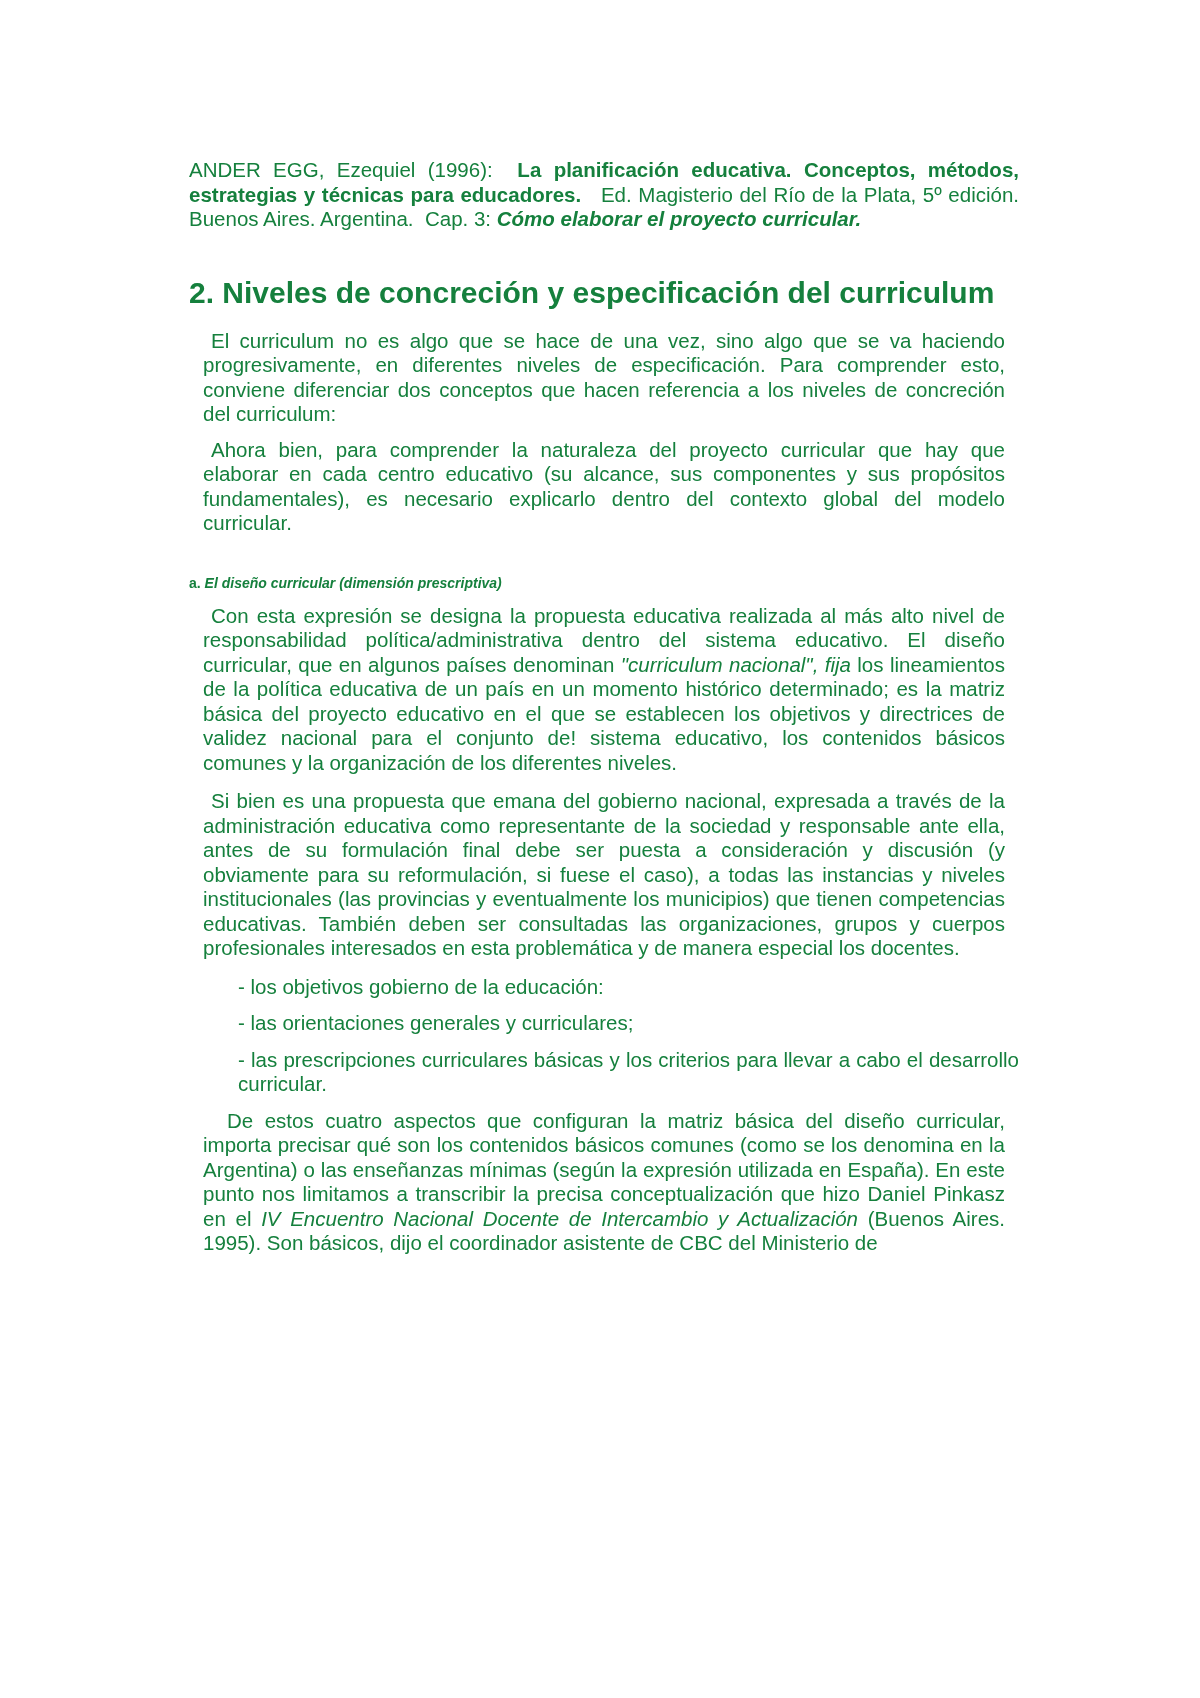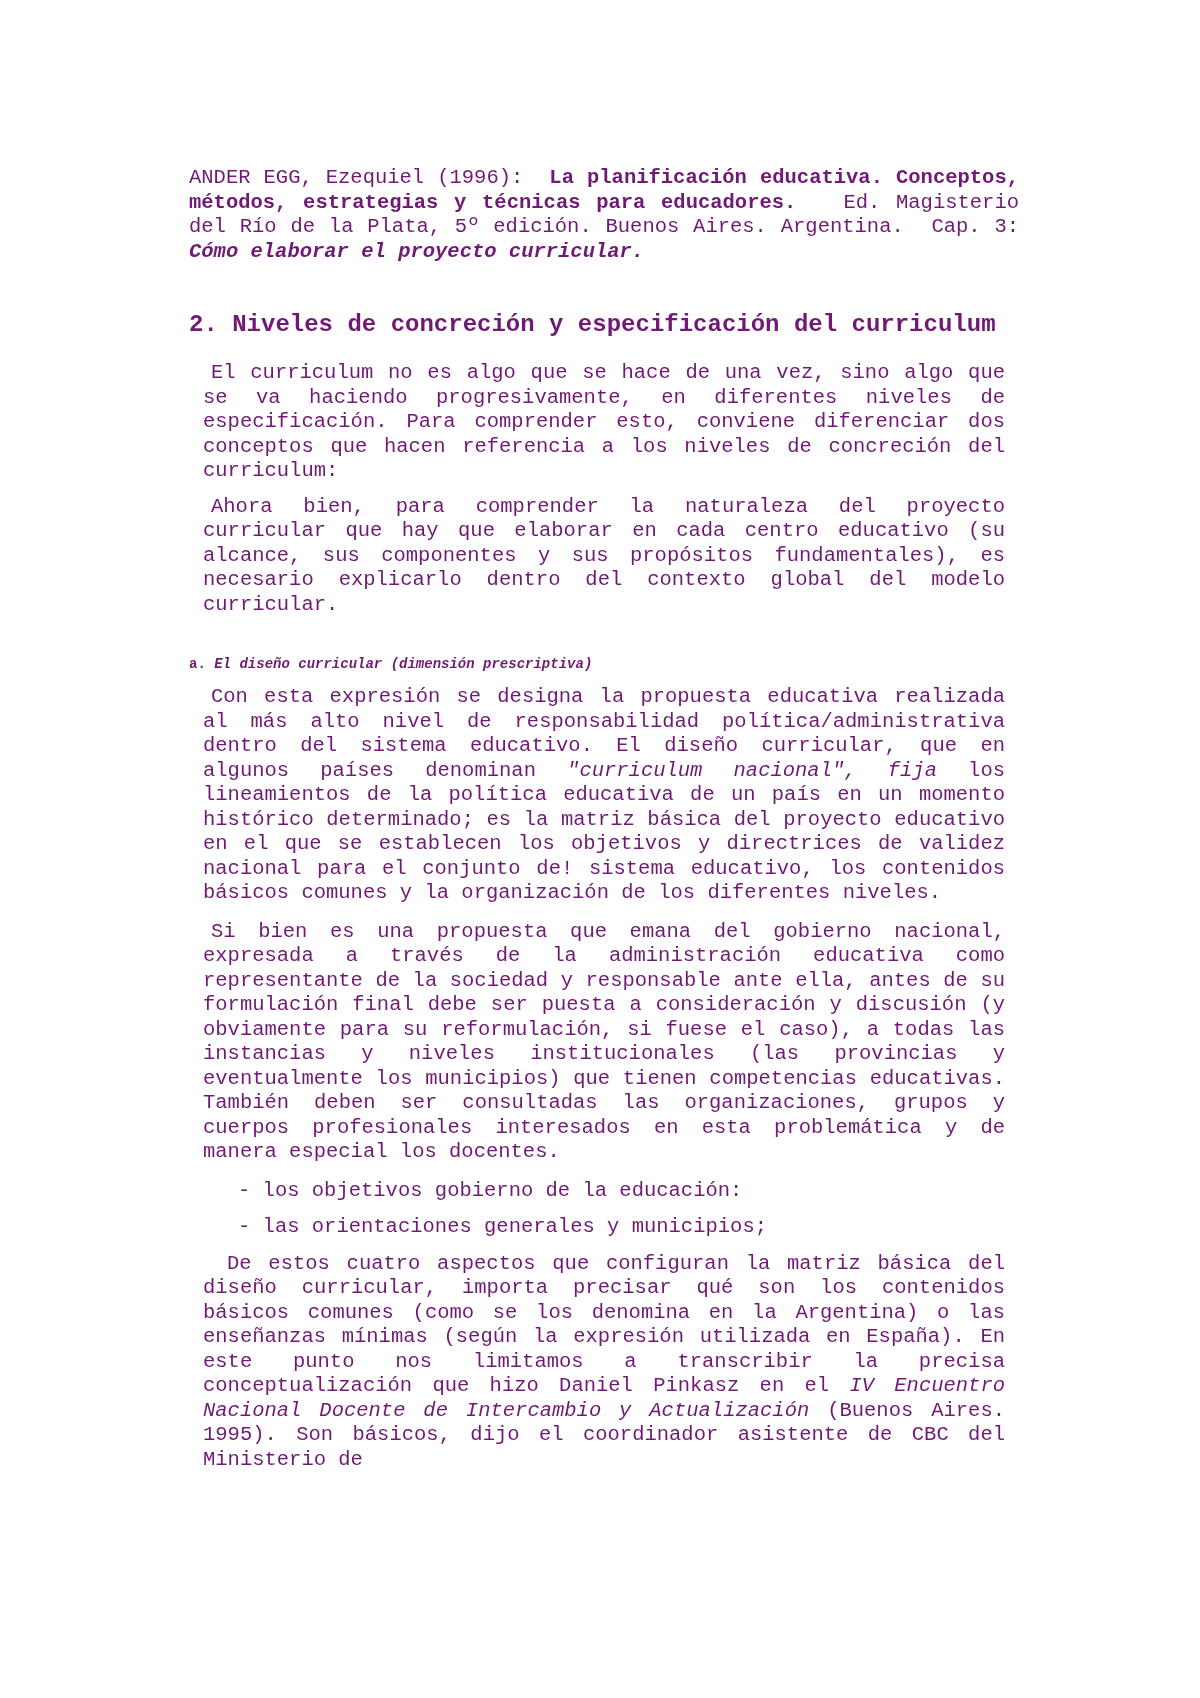--- a/index.html
+++ b/index.html
@@ -1,26 +1,26 @@
 <!DOCTYPE html>
 <html><head>
 <meta charset="utf-8">
 <style>
   html, body { margin: 0; padding: 0; background: #ffffff; }
   body { width: 1200px; height: 1698px; position: relative; overflow: hidden; color: #000; }
   .page {
-    position: absolute; left: 189px; top: 166px; width: 830px;
-    font-family: Liberation Mono, monospace;
-    font-size: 20.5px; line-height: 24.5px; color: #701a75;
+    position: absolute; left: 189px; top: 158px; width: 830px;
+    font-family: Liberation Sans, sans-serif;
+    font-size: 20.5px; line-height: 24.5px; color: #15803d;
   }
   .citation { margin: 0; text-align: justify; }
   .citation b { font-weight: bold; }
   .citation .cap-title { font-weight: bold; font-style: italic; }
   h2.section-title {
-    font-size: 24px; font-weight: bold; margin: 47px 0 4px 0; line-height: 28px;
+    font-size: 30px; font-weight: bold; margin: 47px 0 4px 0; line-height: 28px;
   }
   p { margin: 14px; text-align: justify; }
   .indent { text-indent: 8px; }
   .indent2 { text-indent: 24px; }
   .p1 { margin-top: 22px; }
   ul.bullets { list-style: none; padding: 0; margin: 13px 0 0 0; }
   ul.bullets li { position: relative; padding-left: 37px; margin-bottom: 13px; }
   ul.bullets li .dot {
     position: absolute; left: 0; top: 8px; width: 8px; height: 8px;
     border-radius: 50%; background: #000;
@@ -66,19 +66,22 @@
   <p class="indent p3"><span>Con esta expresión se designa la propuesta educativa realizada al más alto nivel de responsabilidad política/administrativa dentro del sistema educativo. El diseño curricular, que en algunos países denominan </span><i>"curriculum nacional", fija</i><span> los lineamientos de la política educativa de un país en un momento histórico determinado; es la matriz básica del proyecto educativo en el que se establecen los objetivos y directrices de validez nacional para el conjunto de! sistema educativo, los contenidos básicos comunes y la organización de los diferentes niveles.</span></p>
 
   <p class="indent p4">Si bien es una propuesta que emana del gobierno nacional, expresada a través de la administración educativa como representante de la sociedad y responsable ante ella, antes de su formulación final debe ser puesta a consideración y discusión (y obviamente para su reformulación, si fuese el caso), a todas las instancias y niveles institucionales (las provincias y eventualmente los municipios) que tienen competencias educativas.  También deben ser consultadas las organizaciones, grupos y cuerpos profesionales interesados en esta problemática y de manera especial los docentes.</p>
 
 
   <ul class="dash">
     <li>
       <span>- los objetivos gobierno de la educación:</span>
     </li>
     <li>
-      <span>- las orientaciones generales y municipios;</span>
+      <span>- las orientaciones generales y curriculares;</span>
+    </li>
+    <li>
+      <span>- las prescripciones curriculares básicas y los criterios para llevar a cabo el desarrollo curricular.</span>
     </li>
   </ul>
 
   <p class="indent2 p6"><span>De estos cuatro aspectos que configuran la matriz básica del diseño curricular, importa precisar qué son los contenidos básicos comunes (como se los denomina en la Argentina) o las enseñanzas mínimas (según la expresión utilizada en España). En este punto nos limitamos a transcribir la precisa conceptualización que hizo Daniel Pinkasz en el </span><i>IV Encuentro Nacional Docente de Intercambio y Actualización</i><span> (Buenos Aires. 1995). Son básicos, dijo el coordinador asistente de CBC del Ministerio de</span></p>
 
 </div>
 
 </body></html>

